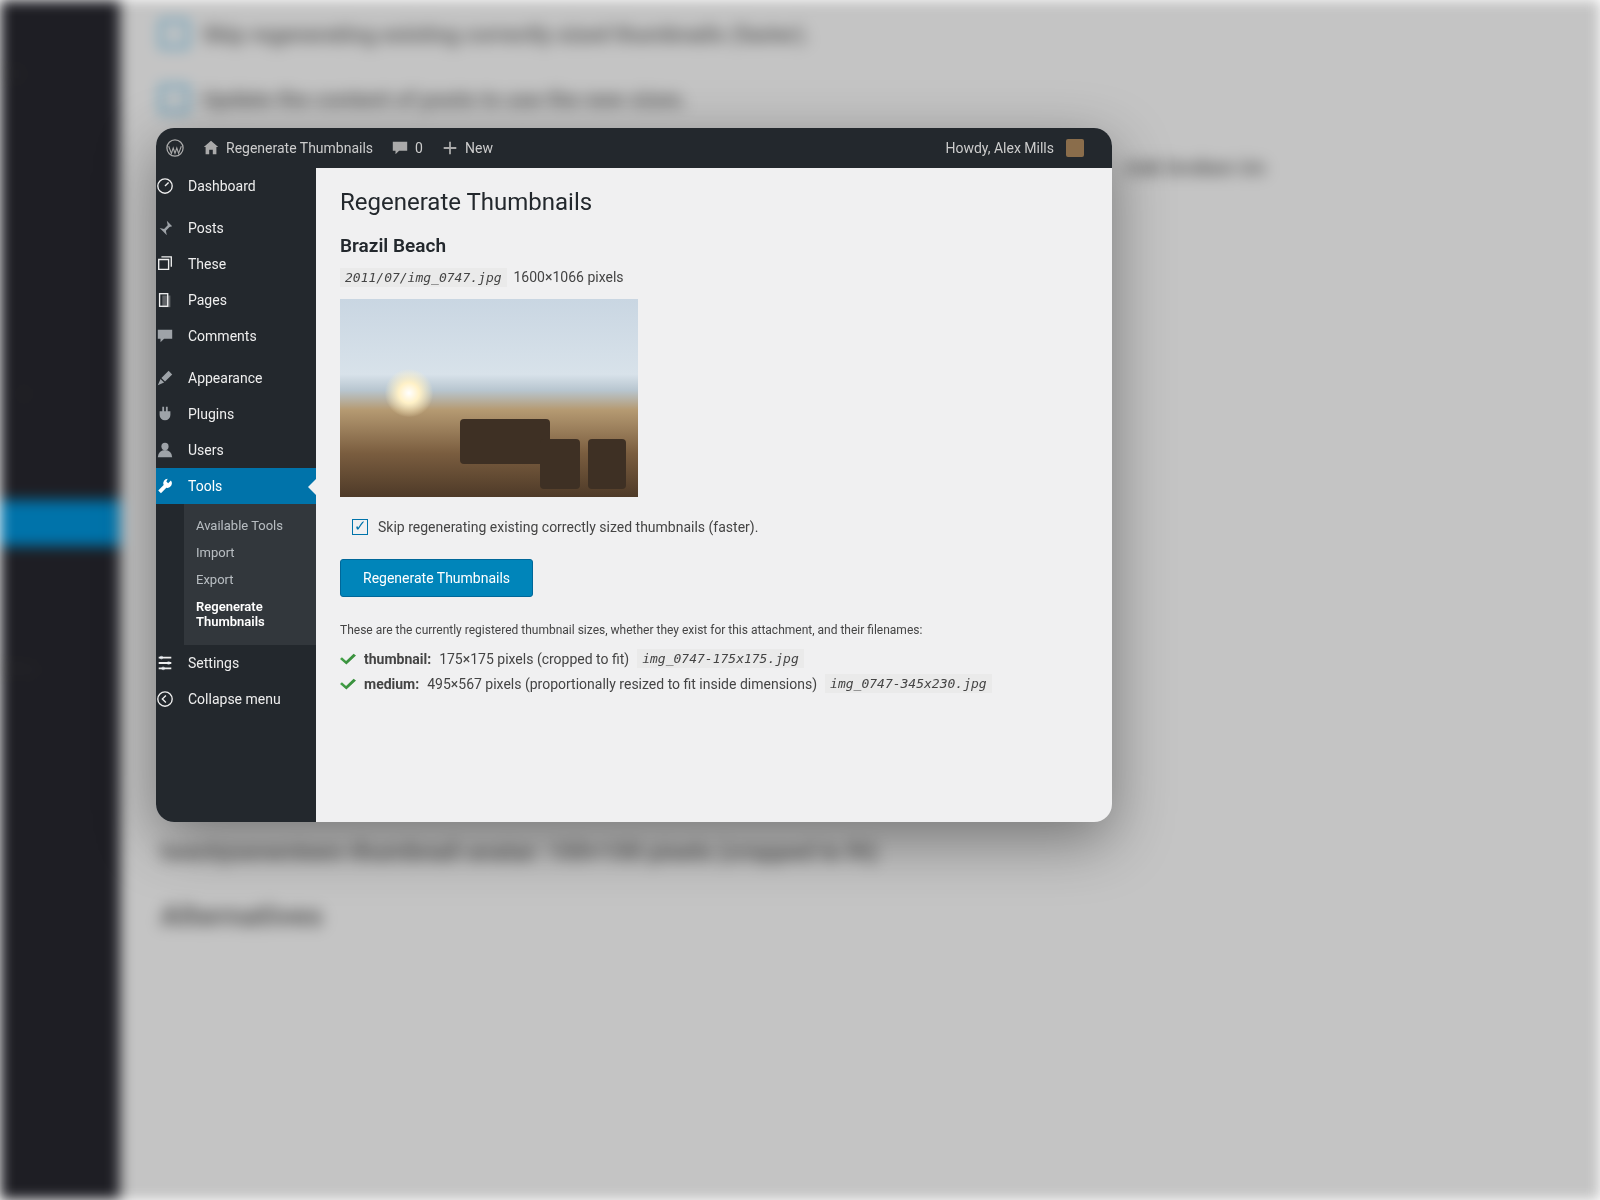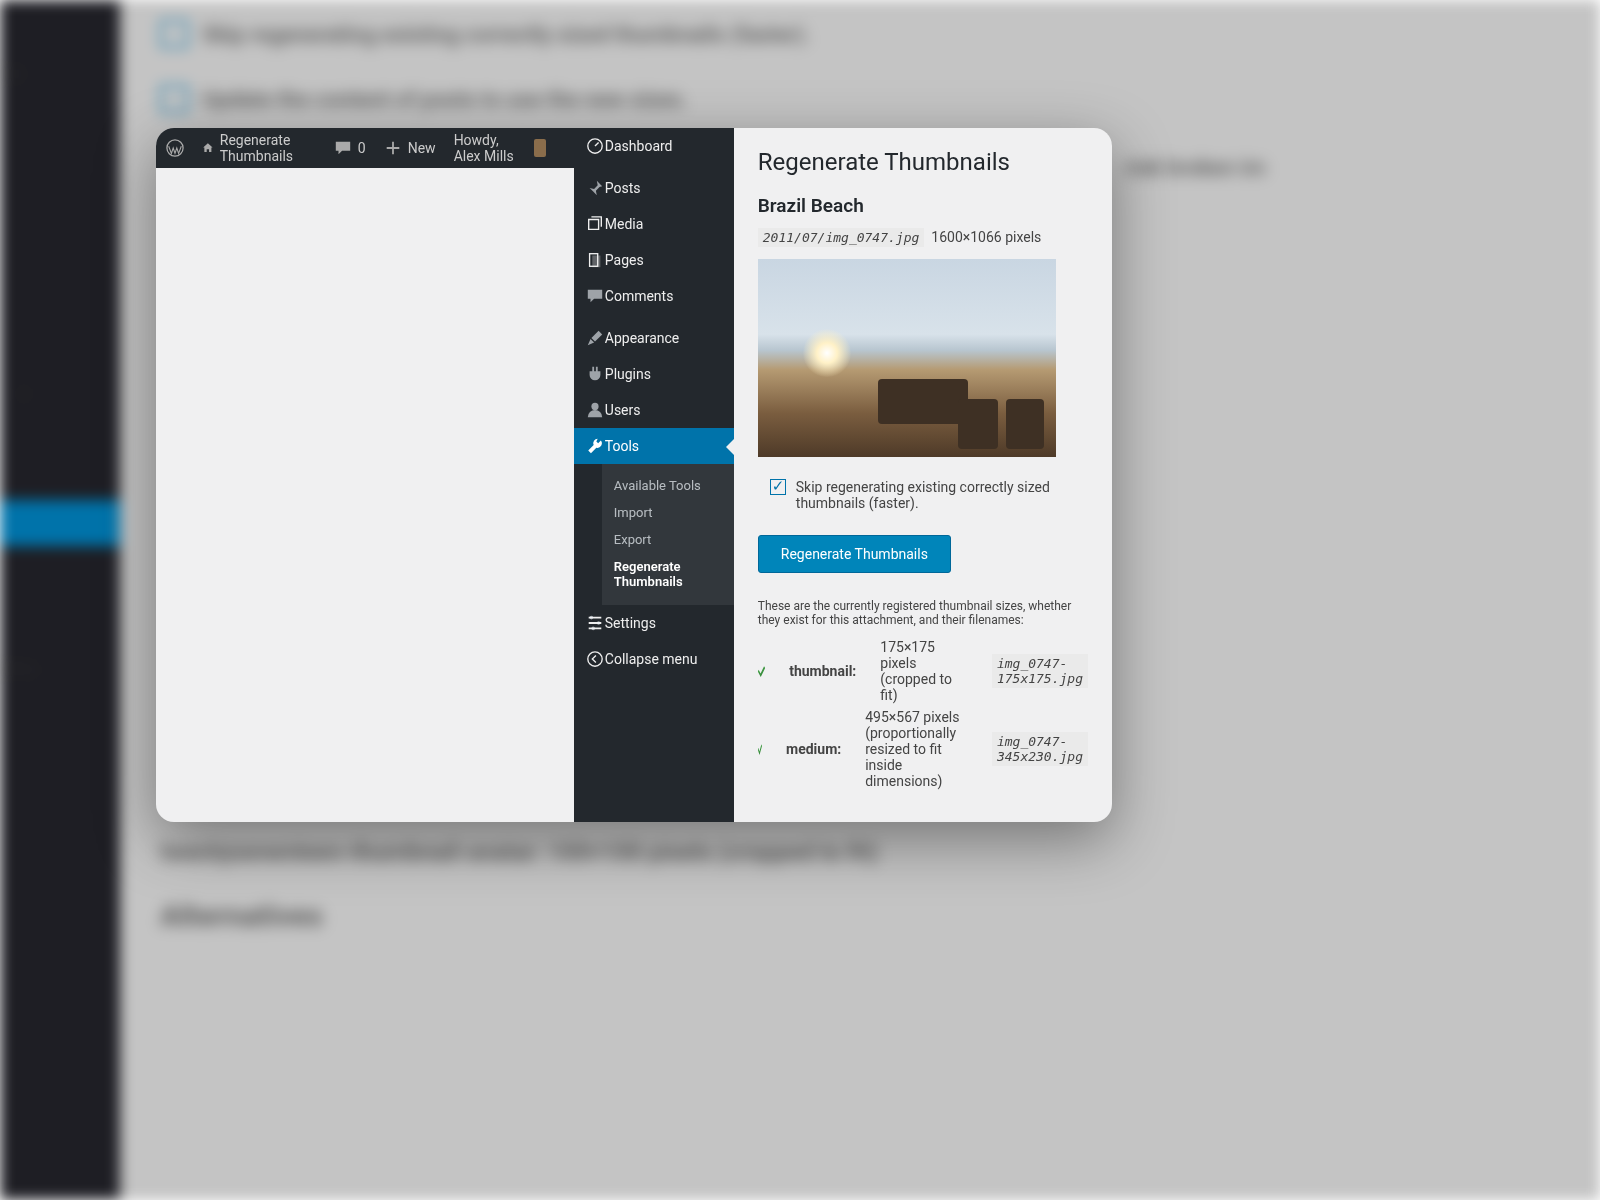--- a/index.html
+++ b/index.html
@@ -6,34 +6,34 @@
   html, body { width:1600px; height:1200px; overflow:hidden; font-family:-apple-system,BlinkMacSystemFont,"Segoe UI",Roboto,Arial,sans-serif; }
   
   
   .bg { position:absolute; inset:0; background:#c4c4c4; filter:blur(7px); }
   .bg-side { position:absolute; left:0; top:0; bottom:0; width:120px; background:#1e1e24; }
   .bg-side-active { position:absolute; left:0; top:500px; width:120px; height:46px; background:#0073aa; }
   .bg-side-active:after { content:""; position:absolute; right:-8px; top:15px; border:8px solid transparent; border-right-color:#c4c4c4; }
   .bg-txt { position:absolute; color:#2b2b2b; font-weight:600; filter:blur(3px); opacity:.7; }
 
   
-  .win { position:absolute; left:156px; top:128px; width:956px; height:694px; border-radius:18px; overflow:hidden; box-shadow:0 18px 60px rgba(0,0,0,.4); background:#f0f0f1; display:flex; flex-direction:row; }
+  .win { position:absolute; left:156px; top:128px; width:956px; height:694px; border-radius:18px; overflow:hidden; box-shadow:0 18px 60px rgba(0,0,0,.4); background:#f0f0f1; display:flex; flex-direction:column; }
   
   
   .adminbar { height:40px; background:#23282d; color:#ccc; display:flex; align-items:center; padding:0 10px; font-size:14px; }
   .adminbar .spacer { flex:1; }
   .adminbar-item { display:flex; align-items:center; gap:6px; margin-right:18_px; margin-right:18px; cursor:pointer; }
   .adminbar svg { width:18px; height:18px; fill:#aaa; }
   .avatar { width:18px; height:18px; background:#8a6d4b; border-radius:2px; margin-left:6px; }
 
   .body { flex:1; display:flex; }
 
   
   .sbar { width:160px; background:#23282d; color:#eee; font-size:14px; }
-  .sbar-item { display:flex; align-items:center; gap:1px; padding:9px 12px; cursor:pointer; }
+  .sbar-item { display:flex; align-items:center; gap:14px; padding:9px 0; cursor:pointer; }
   .sbar-item svg { width:18px; height:18px; fill:rgba(240,245,250,.6); }
   .sbar-item.active { background:#0073aa; color:#fff; position:relative; }
   .sbar-item.active svg { fill:#fff; }
   .sbar-item.active:after { content:""; position:absolute; right:0; top:11px; border:8px solid transparent; border-right-color:#f0f0f1; }
   .sbar-sep { height:6px; }
   .sbar-sub { background:#32373c; padding:8px 0 10px 0;margin-left:28px; }
   .sbar-sub a { display:block; padding:6px 12px; color:rgba(240,245,250,.7); text-decoration:none; font-size:13px; cursor:pointer; }
   .sbar-sub a.cur { color:#fff; font-weight:600; }
 
   
@@ -43,21 +43,21 @@
   code { background:#eaeaea; padding:2px 5px; font-family:Consolas,Monaco,monospace; font-size:13px;font-style:italic; }
   .meta { font-size:14px; color:#444; margin-bottom:14px; }
   .preview { width:298px; height:198px; background:linear-gradient(to bottom,#c9d6e2 0%,#d8e2ea 38%,#b8c6d0 46%,#b59a72 56%,#7a5d3f 78%,#4e3a28 100%); position:relative; margin-bottom:22px; border:0; }
   .preview .sun { position:absolute; left:45px; top:70px; width:48px; height:48px; background:radial-gradient(circle,#fff 0%,#fff1c7 30%,rgba(255,241,199,.05) 70%); border-radius:50%; }
   .preview .rock { position:absolute; background:#3e3024; border-radius:4px; }
   .check-row { display:flex; gap:10px; font-size:14px; margin-bottom:12px; color:#444;padding-left:12px; }
   .cbox { width:16px; height:16px; border:1px solid #0073aa; flex-shrink:0; position:relative; }
   .cbox.checked:after { content:"✓"; position:absolute; left:1px; top:-3px; color:#0073aa; font-size:15px; }
   .btn { display:inline-block; background:#0085ba; color:#fff; border:1px solid #006799; border-radius:3px; padding:10px 22px; font-size:14px; cursor:pointer; margin-top:12px; margin-bottom:26px; }
   .intro { font-size:12px; color:#444; margin-bottom:12px; }
-  .szrow { font-size:14px; color:#444; margin-bottom:6px; display:flex; align-items:center; gap:24px; }
+  .szrow { font-size:14px; color:#444; margin-bottom:6px; display:flex; align-items:center; gap:8px; }
   .szrow .ok { width:16px; height:12px; display:inline-block; background:linear-gradient(135deg,#4caf50,#2e7d32); clip-path:polygon(0 55%,12% 40%,38% 70%,85% 10%,100% 25%,40% 100%); }
 </style>
 </head>
 <body>
 
 <div class="bg">
   <div class="bg-side">
       <div class="bg-side-active"></div>
     </div>
   <span class="bg-txt" style="left:0px;top:60px;font-size:22px">ce</span>
@@ -124,21 +124,21 @@
       <div class="sbar-item">
           <svg viewBox="0 0 20 20">
             <path d="M12 2l6 6-3 1-4 4 1 5-4-4-5 5 5-5-4-4 5 1 4-4z"></path>
           </svg>
           <span>Posts</span>
         </div>
       <div class="sbar-item">
           <svg viewBox="0 0 20 20">
             <path d="M3 5h11v11h-11z M6 2h11v11" fill="none" stroke="currentColor" stroke-width="1.5"></path>
           </svg>
-          <span>Media</span>
+          <span>These</span>
         </div>
       <div class="sbar-item">
           <svg viewBox="0 0 20 20">
             <rect x="4" y="3" width="9" height="14" fill="none" stroke="currentColor" stroke-width="1.5"></rect>
             <rect x="7" y="5" width="9" height="13" fill="currentColor" opacity=".3"></rect>
           </svg>
           <span>Pages</span>
         </div>
       <div class="sbar-item">
           <svg viewBox="0 0 20 20">

